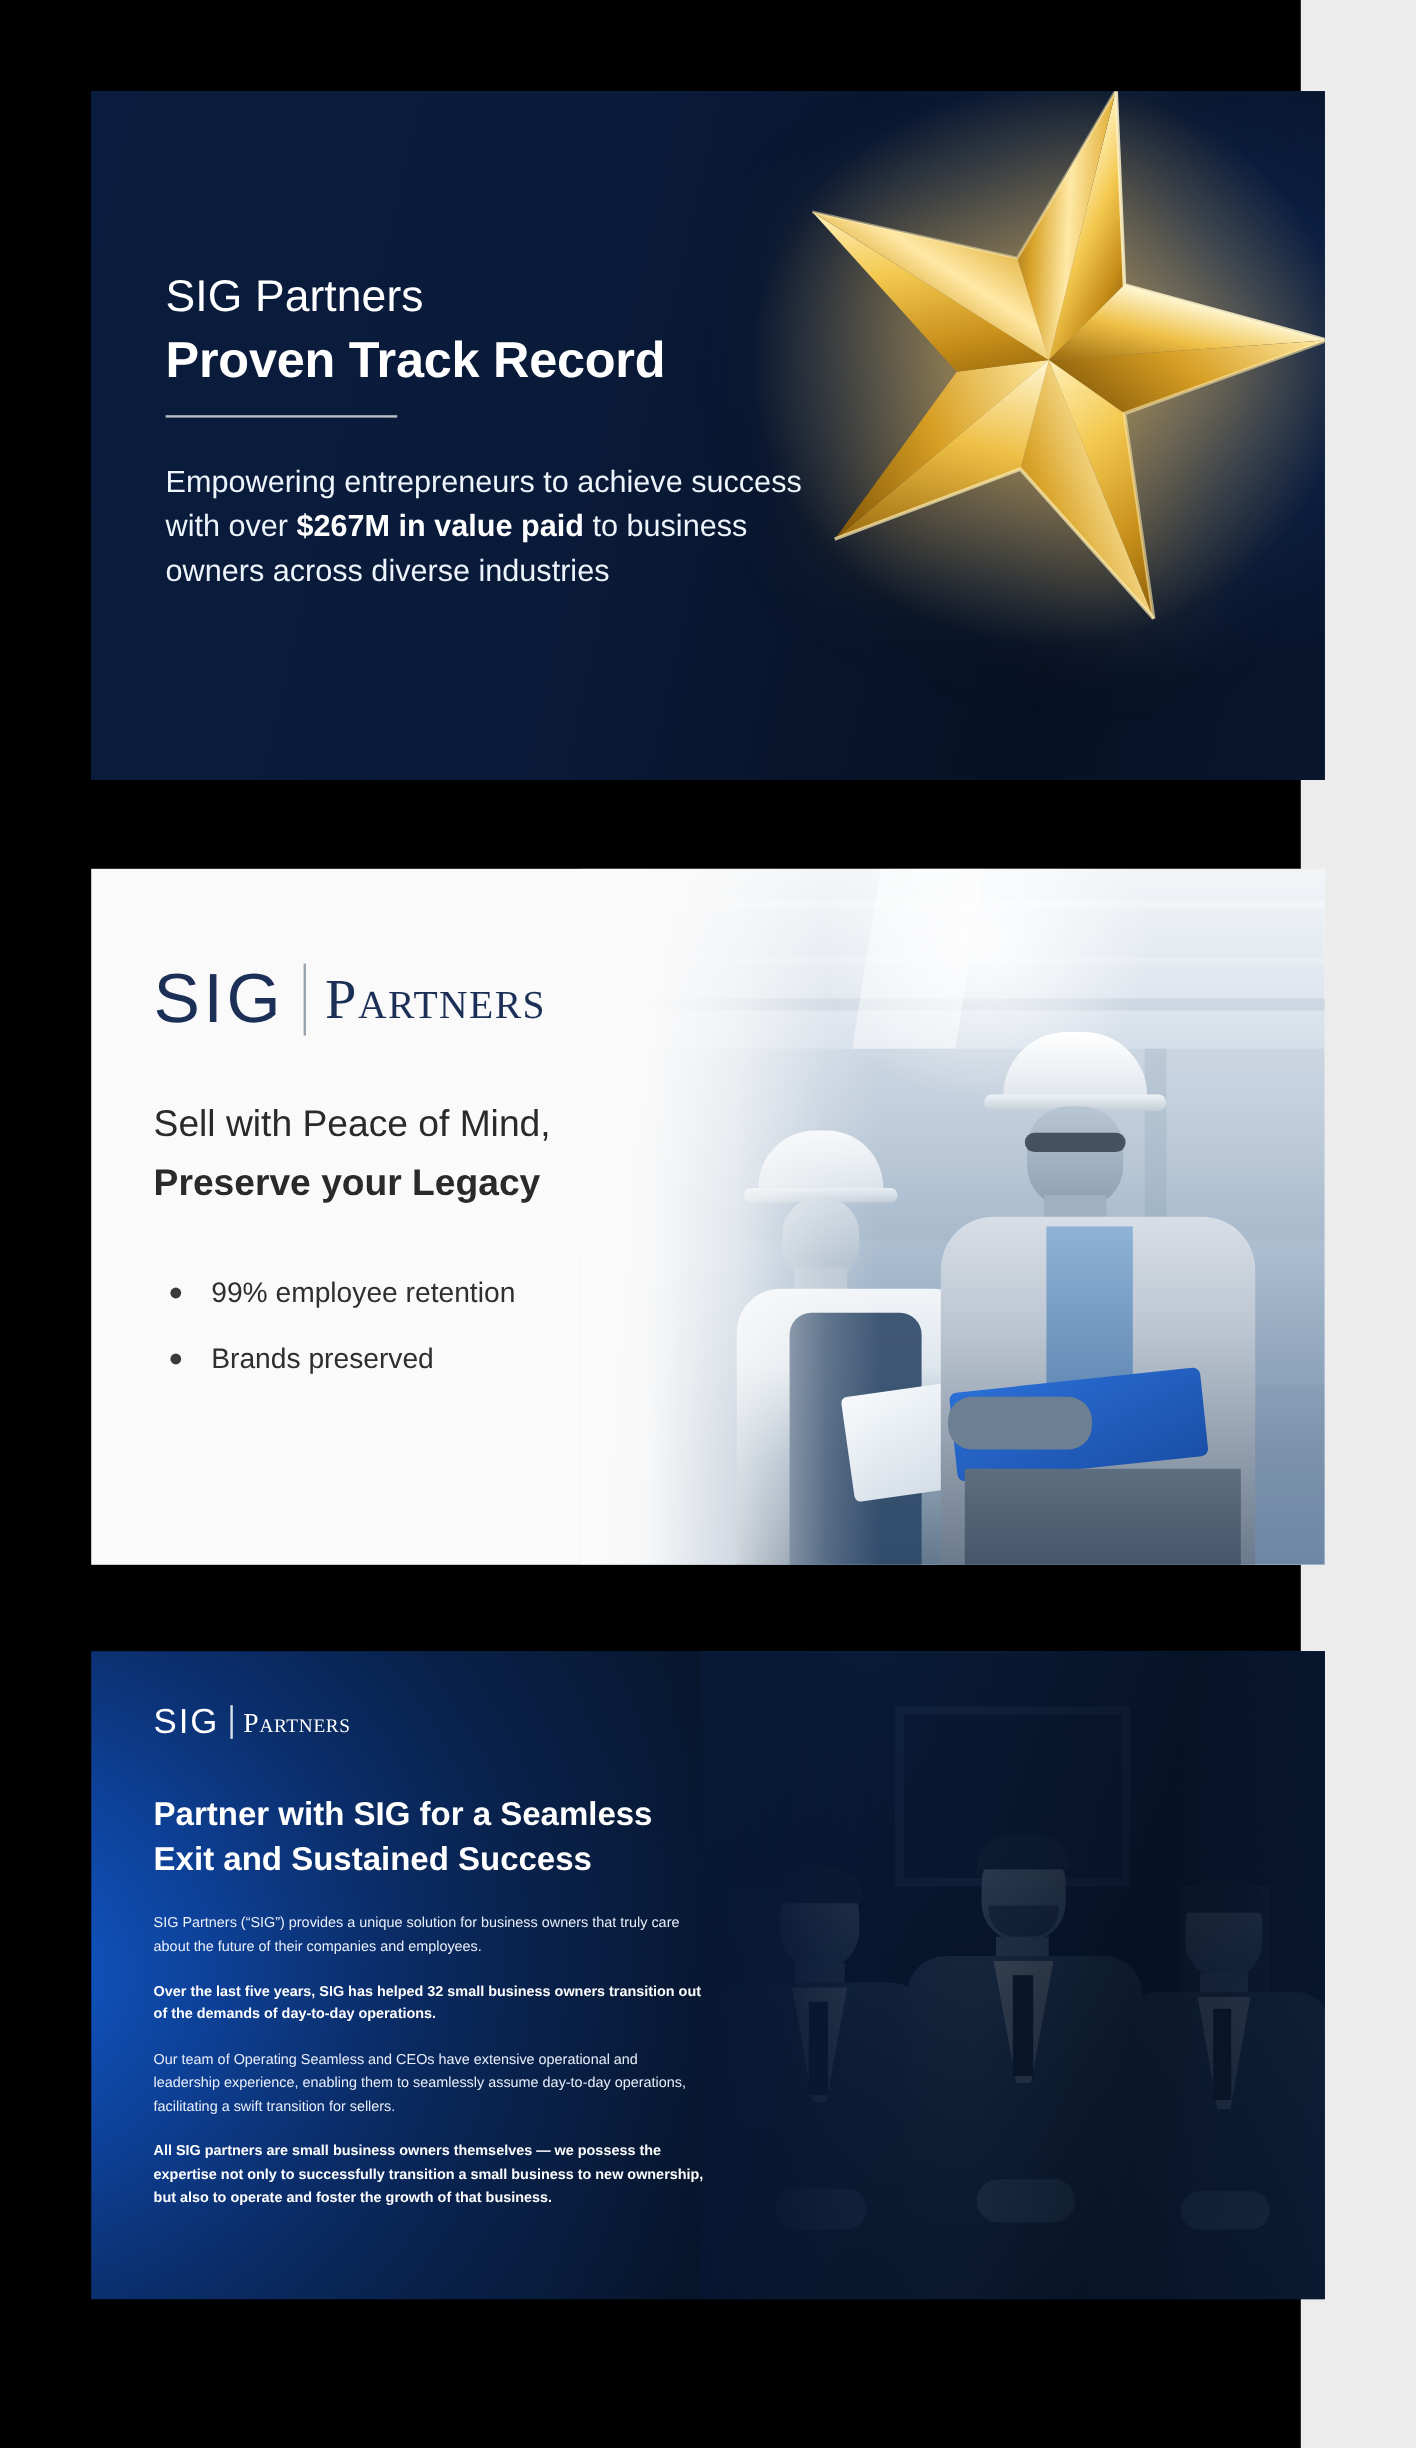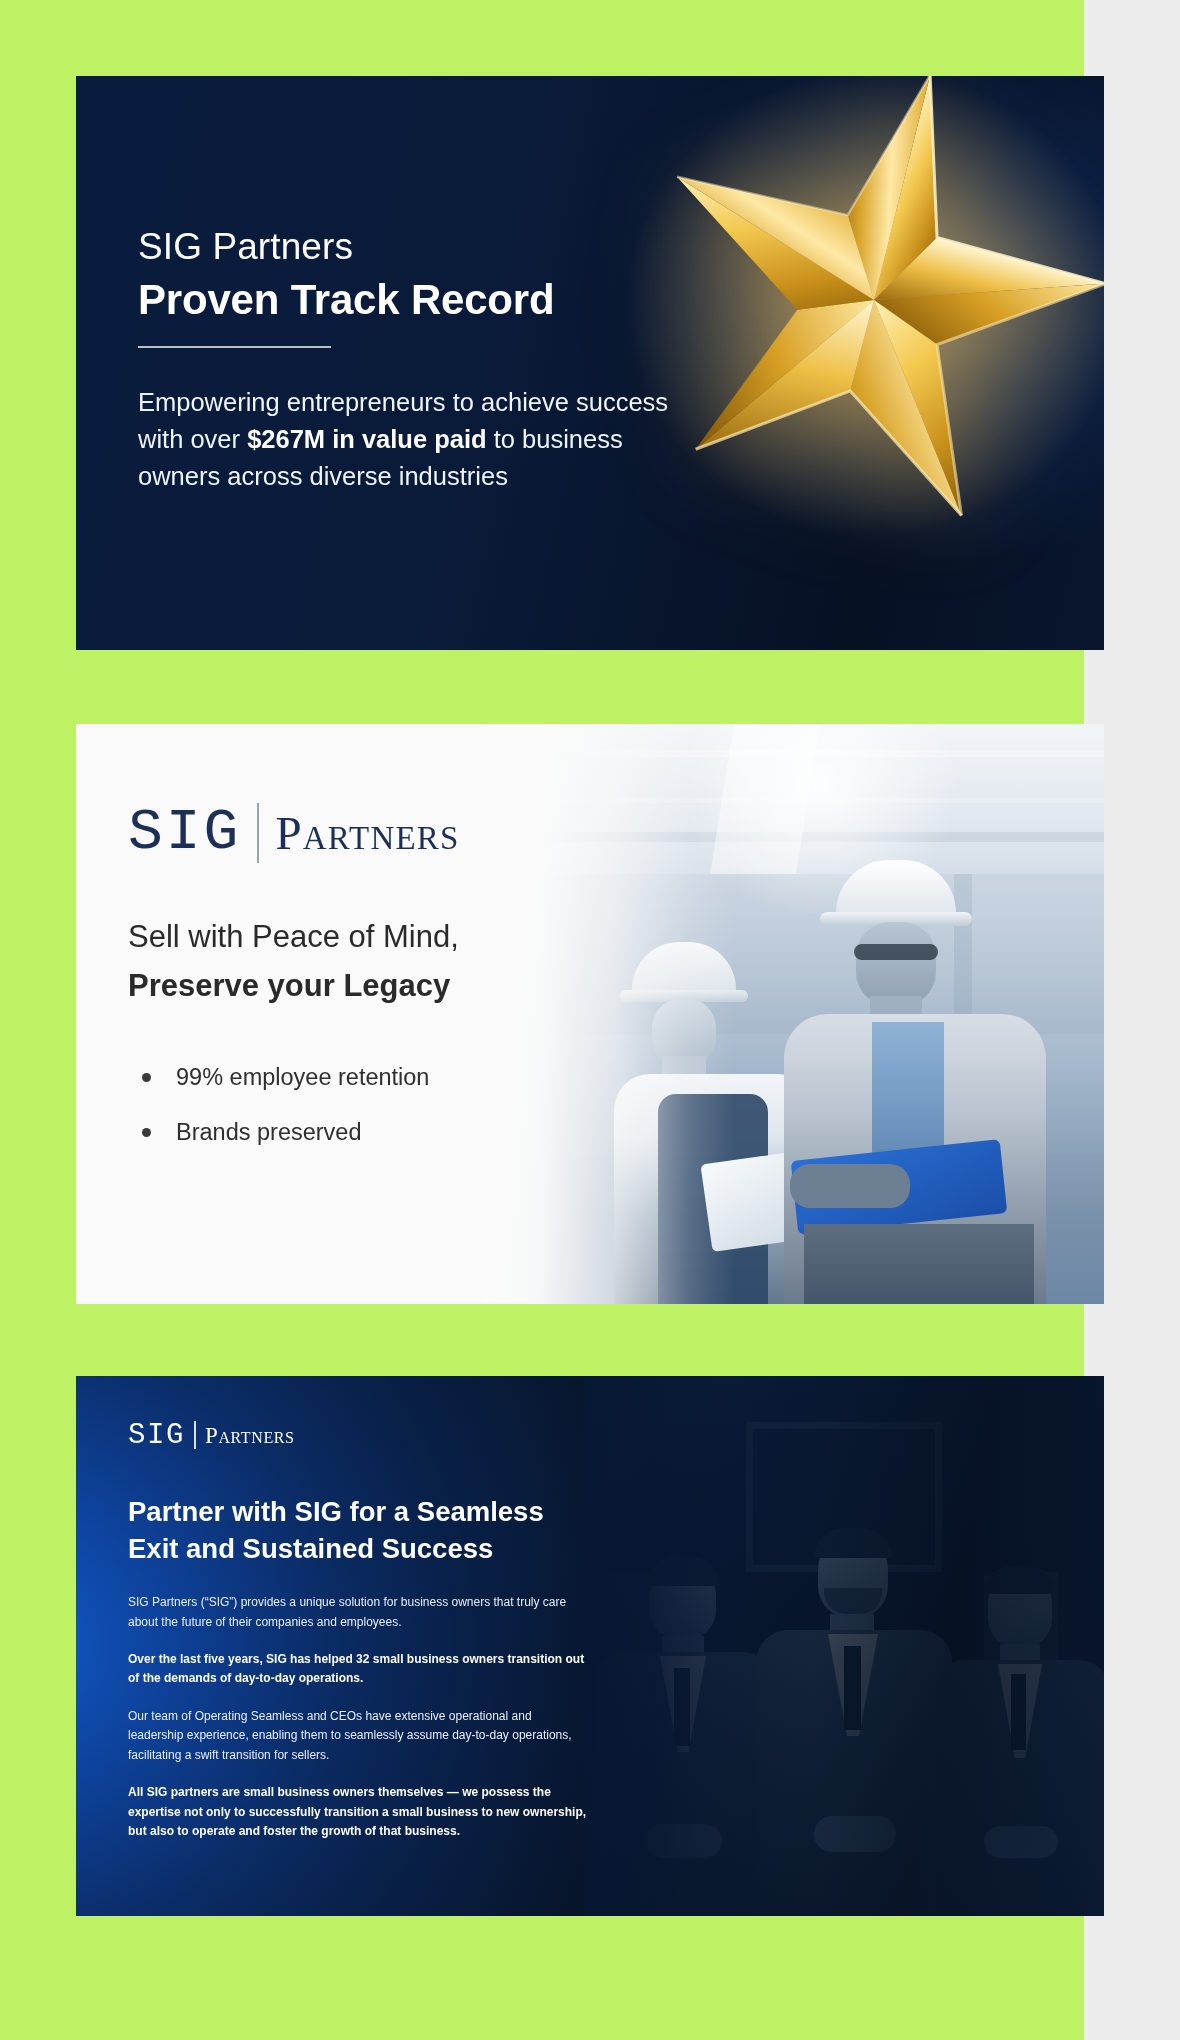--- a/index.html
+++ b/index.html
@@ -7,21 +7,21 @@
     width: 1180px;
     height: 2040px;
     background: #ececec;
     font-family: "Liberation Sans", sans-serif;
     overflow: hidden;
   }
   .page {
     position: relative;
     width: 1084px;
     height: 2040px;
-    background: #bef264;
+    background: #000000;
   }
 
   
   .panel1 {
     position: absolute;
     left: 76px;
     top: 76px;
     width: 1028px;
     height: 574px;
     overflow: hidden;
@@ -144,21 +144,21 @@
     background: linear-gradient(90deg, #fbfbfb 0%, rgba(251,251,251,0.97) 22%, rgba(250,250,250,0.7) 52%, rgba(250,250,250,0.18) 82%, rgba(250,250,250,0) 100%);
   }
   .p2-content {
     position: absolute;
     left: 52px; top: 78px;
     width: 470px;
     z-index: 5;
   }
   .logo-dark { display: flex; align-items: center; height: 62px; }
   .logo-sig {
-    font-family: Liberation Mono, monospace;
+    font-family: Liberation Sans, sans-serif;
     font-size: 58px;
     letter-spacing: 3px;
     color: #1b2f57;
     line-height: 1;
   }
   .logo-bar {
     width: 2px; height: 60px;
     background: #9aa3b0;
     margin: 0 16px 0 16px;
   }

